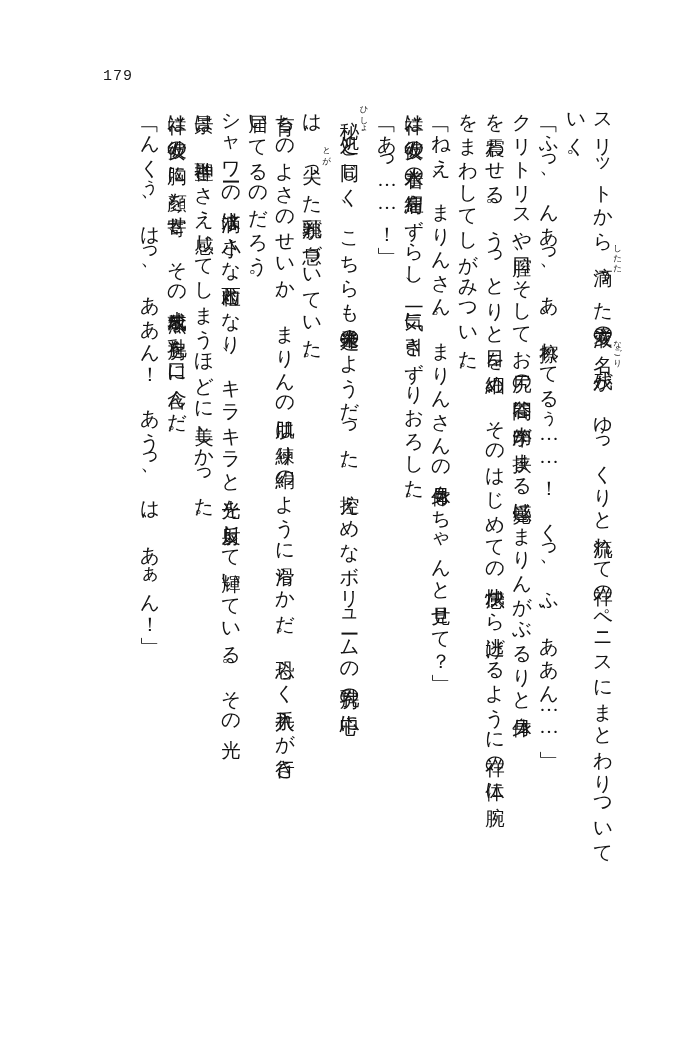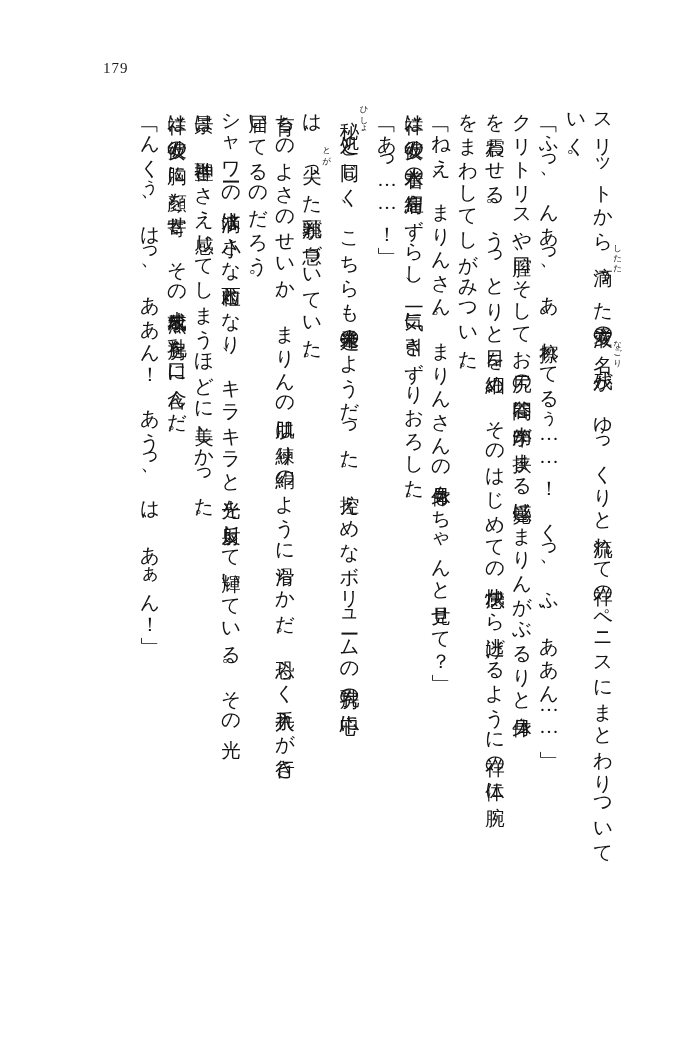--- a/index.html
+++ b/index.html
@@ -14,25 +14,25 @@
     position: relative;
     width: 695px;
     height: 1050px;
     background: #ffffff;
     overflow: hidden;
   }
   
   #page-number {
     position: absolute;
     left: 103px;
-    top: 60px;
+    top: 68px;
     font-size: 15px;
     letter-spacing: 1px;
     color: #1a1a1a;
-    font-family: Liberation Serif, serif;
+    font-family: Liberation Mono, monospace;
   }
   
   #body-text {
     position: absolute;
     right: 72px;
     top: 100px;
     width: 540px;
     height: 910px;
     display: flex;
     flex-direction: row;

